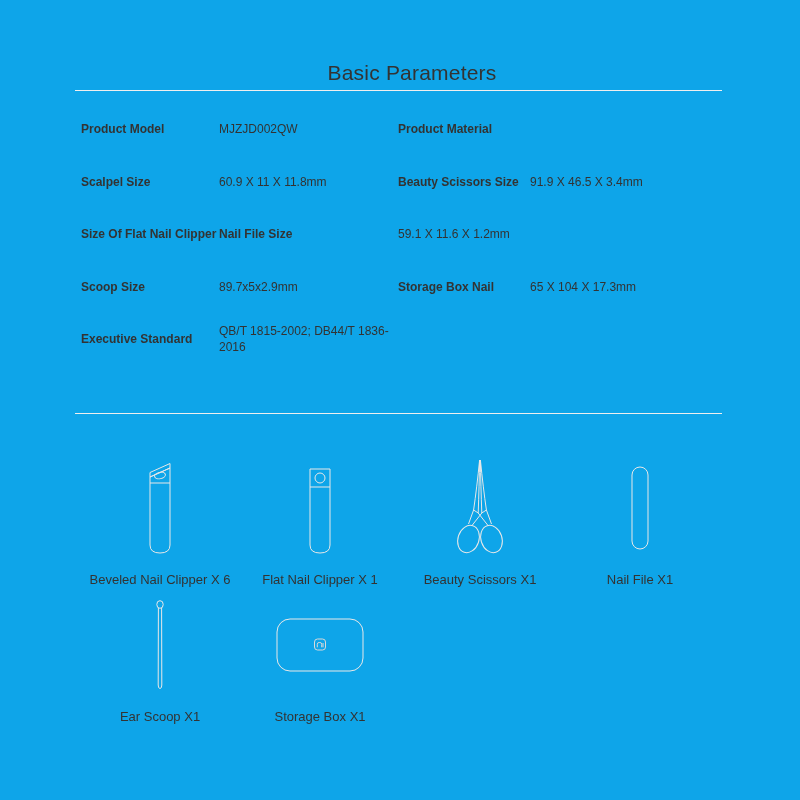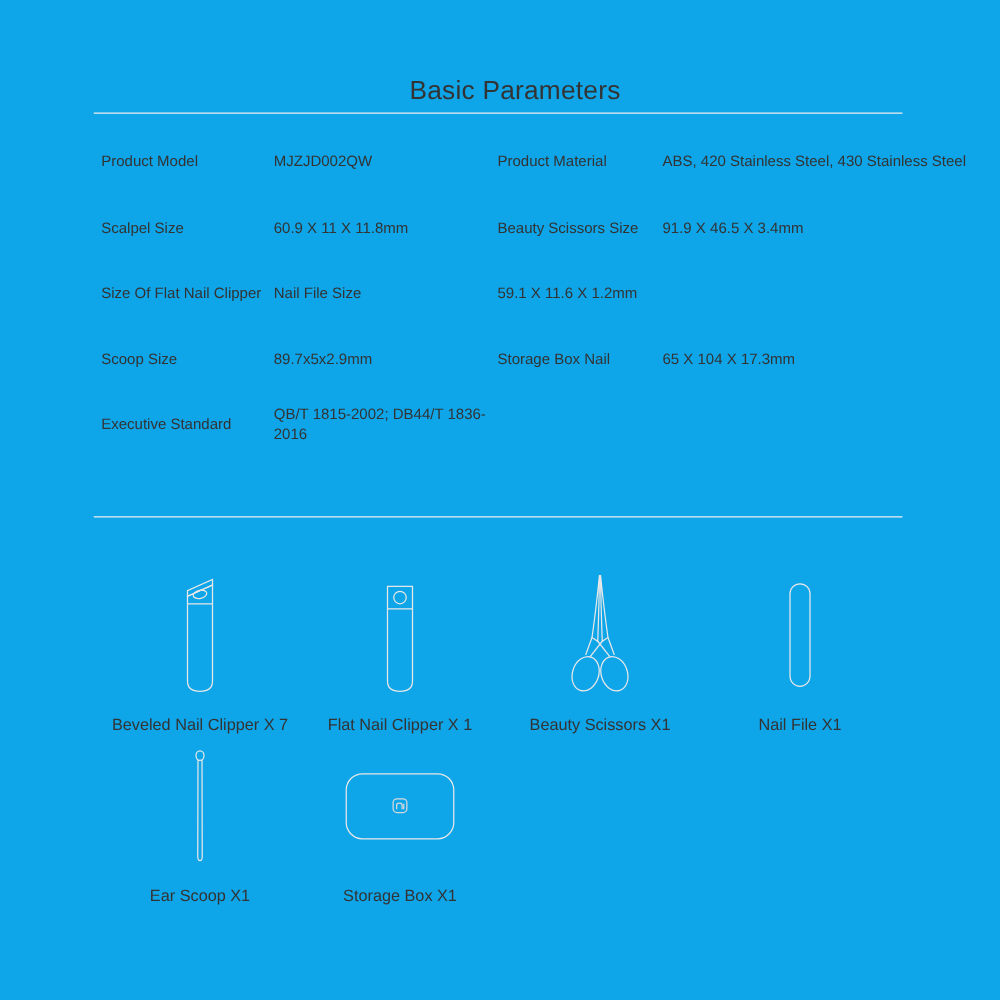--- a/index.html
+++ b/index.html
@@ -29,21 +29,21 @@
     position:absolute;top:103px;left:0;width:800px;
   }
   .param-row{
     display:grid;
     grid-template-columns:138px 179px 132px 1fr;
     padding-left:81px;padding-right:20px;
     height:52.5px;
     align-items:center;
     font-size:12px;line-height:16px;
   }
-  .param-label{font-weight:400;color:#333333;}
+  .param-label{font-weight:700;color:#333333;}
   .param-value{font-weight:400;color:#333333;}
   .pack-grid{
     position:absolute;left:80px;
     display:grid;
   }
   #pack-row-1{top:450px;width:640px;grid-template-columns:repeat(4,160px);}
   #pack-row-2{top:588px;width:320px;grid-template-columns:repeat(2,160px);}
   .pack-item{display:flex;flex-direction:column;align-items:center;}
   #pack-row-1 .icon-area{height:115px;}
   #pack-row-2 .icon-area{height:114px;}
@@ -64,21 +64,20 @@
   <h2 class="section-title" id="title-basic">Basic Parameters</h2>
 
   <div class="divider" id="divider-basic"></div>
 
   <div id="params-table">
 
     <div class="param-row">
       <span class="param-label">Product Model</span>
       <span class="param-value">MJZJD002QW</span>
       <span class="param-label">Product Material</span>
-      <span class="param-value">ABS, 420 Stainless Steel, 430 Stainless Steel</span>
     </div>
 
     <div class="param-row">
       <span class="param-label">Scalpel Size</span>
       <span class="param-value">60.9 X 11 X 11.8mm</span>
       <span class="param-label">Beauty Scissors Size</span>
       <span class="param-value">91.9 X 46.5 X 3.4mm</span>
     </div>
 
     <div class="param-row">
@@ -110,21 +109,21 @@
 
     <div class="pack-item">
       <div class="icon-area">
         <svg width="24" height="94" viewBox="0 0 24 94">
           <path class="lineart" d="M2,16 L2,11.5 L22,2.5 L22,7 Z"></path>
           <path class="lineart" d="M2,16 L22,7 L22,84 Q22,92 12,92 Q2,92 2,84 Z"></path>
           <ellipse class="lineart" cx="12" cy="14.5" rx="5.5" ry="3.2" transform="rotate(-12 12 14.5)"></ellipse>
           <line class="lineart" x1="2" y1="22" x2="22" y2="22"></line>
         </svg>
       </div>
-      <div class="pack-label">Beveled Nail Clipper X 7</div>
+      <div class="pack-label">Beveled Nail Clipper X 6</div>
     </div>
 
     <div class="pack-item">
       <div class="icon-area">
         <svg width="24" height="94" viewBox="0 0 24 94">
           <path class="lineart" d="M2,8 H22 V84 Q22,92 12,92 Q2,92 2,84 Z"></path>
           <circle class="lineart" cx="12" cy="17" r="5"></circle>
           <line class="lineart" x1="2" y1="26" x2="22" y2="26"></line>
         </svg>
       </div>

